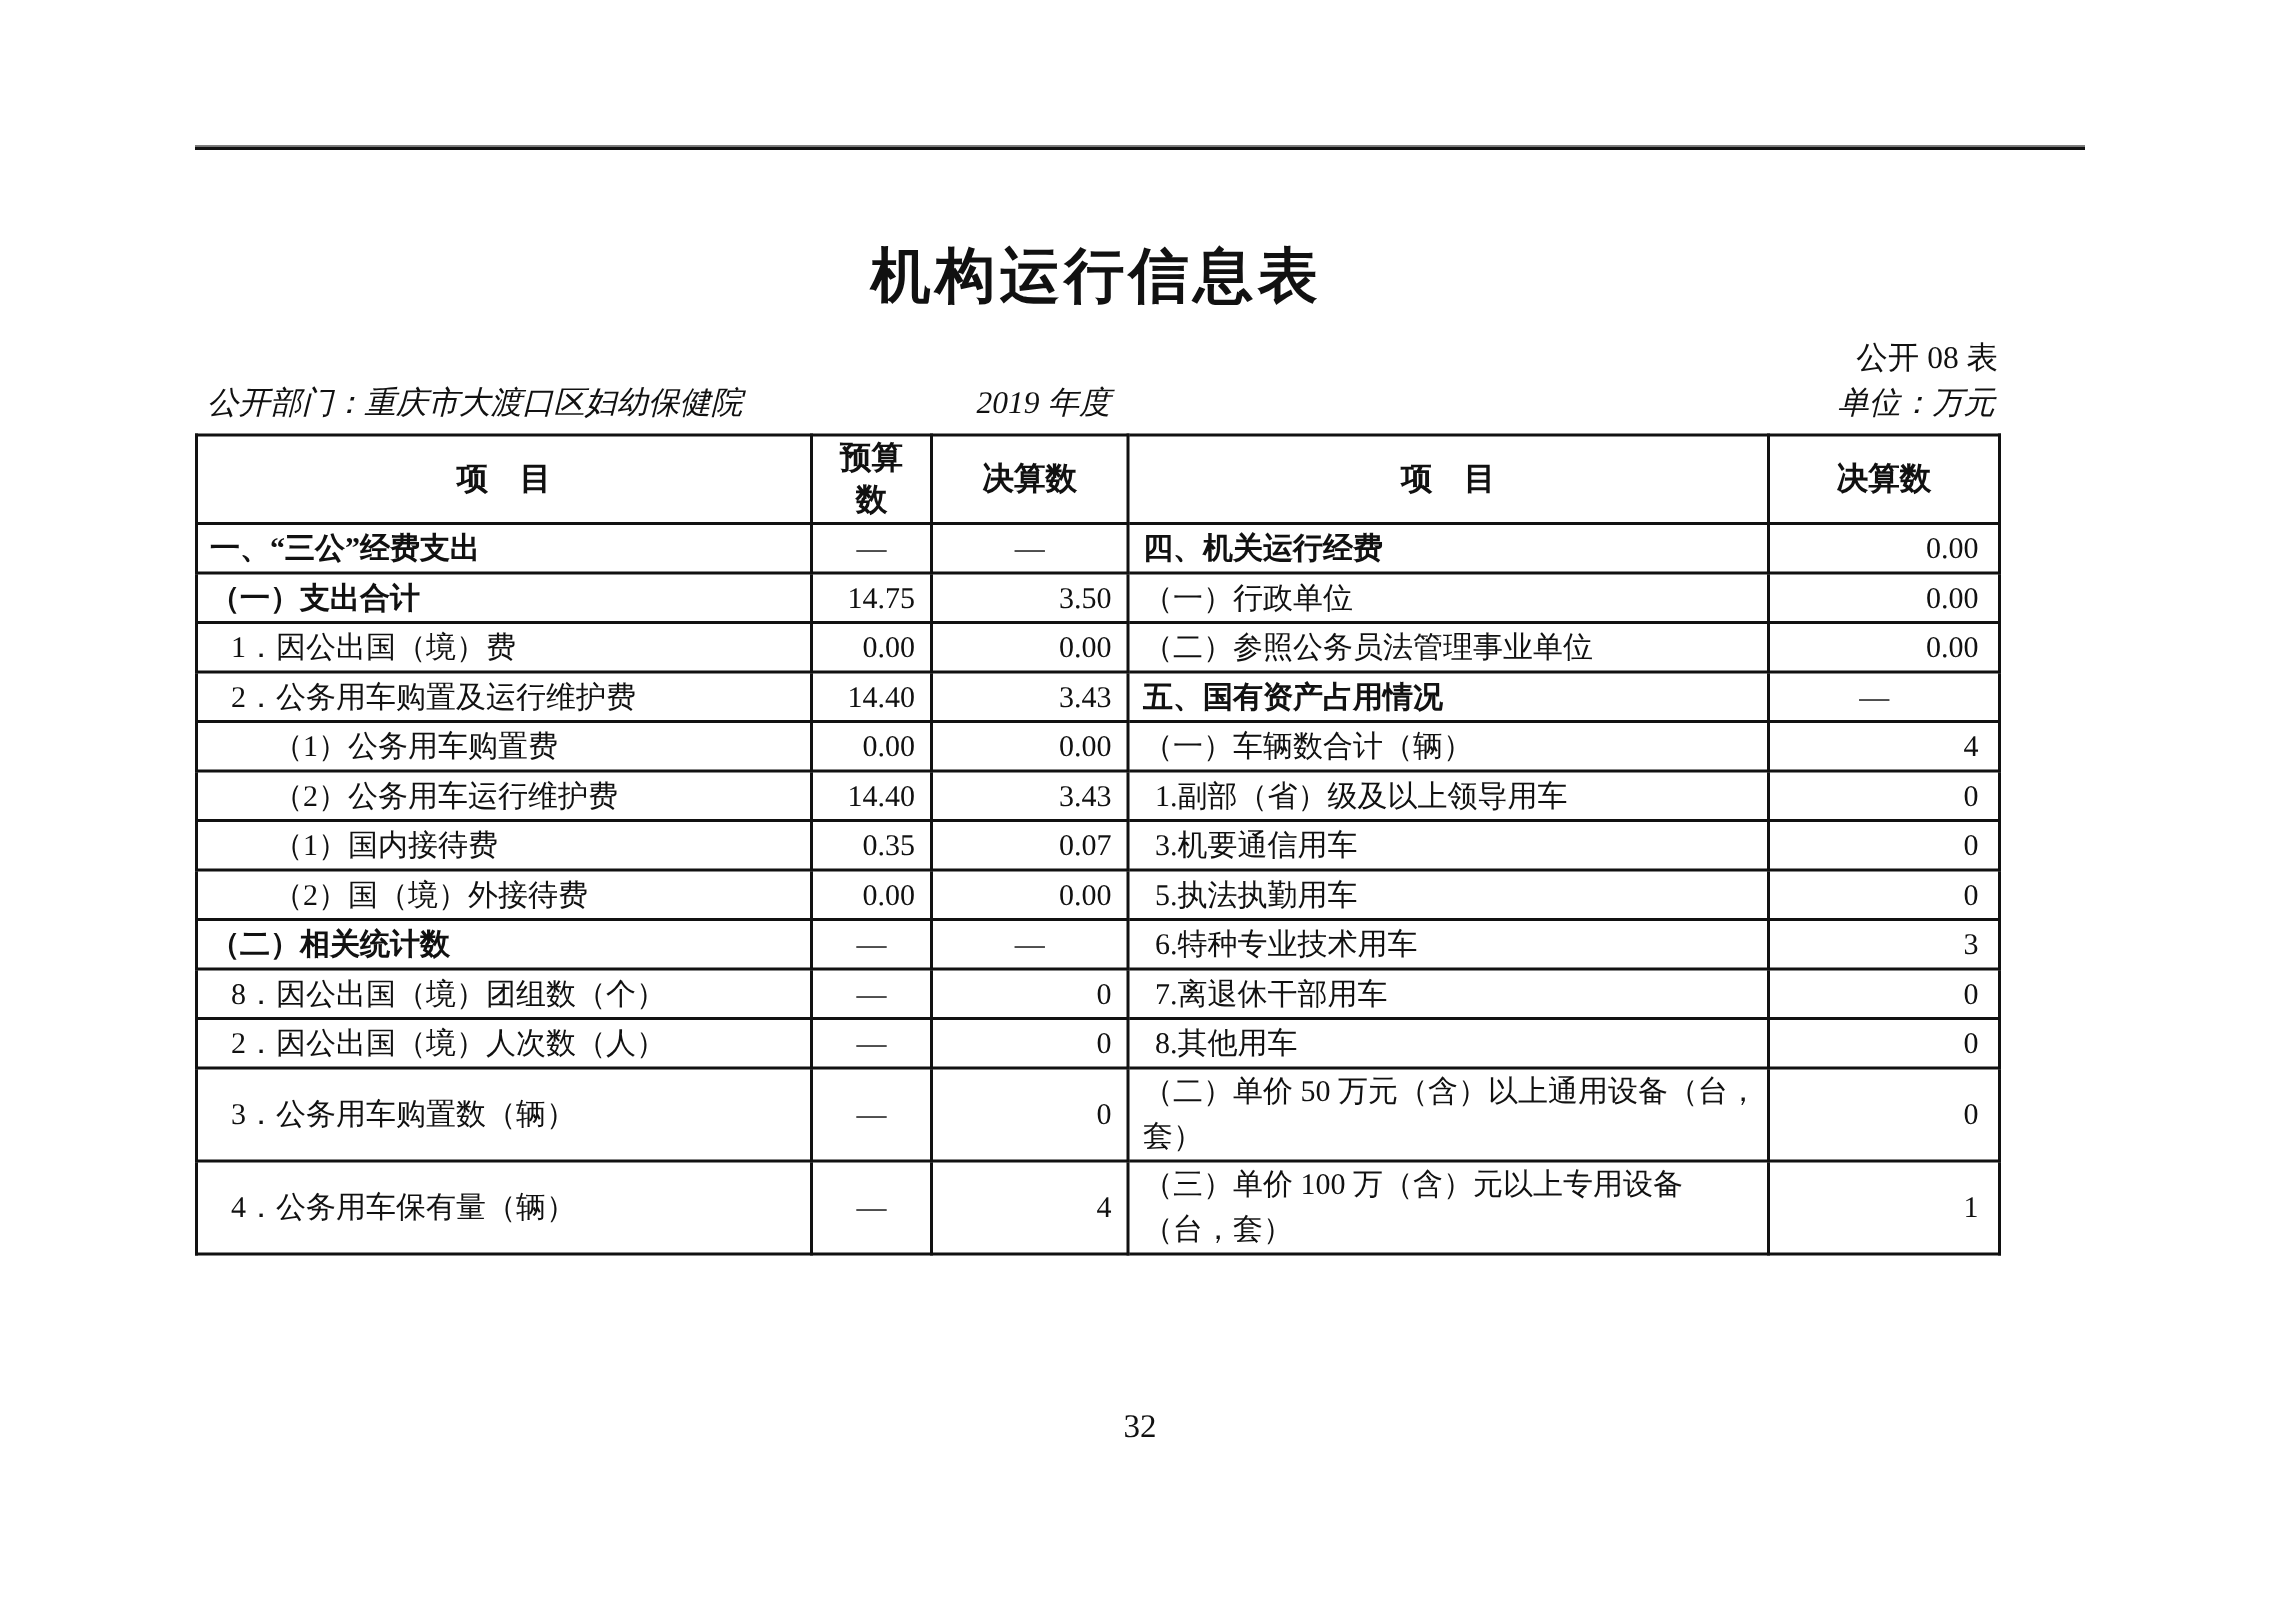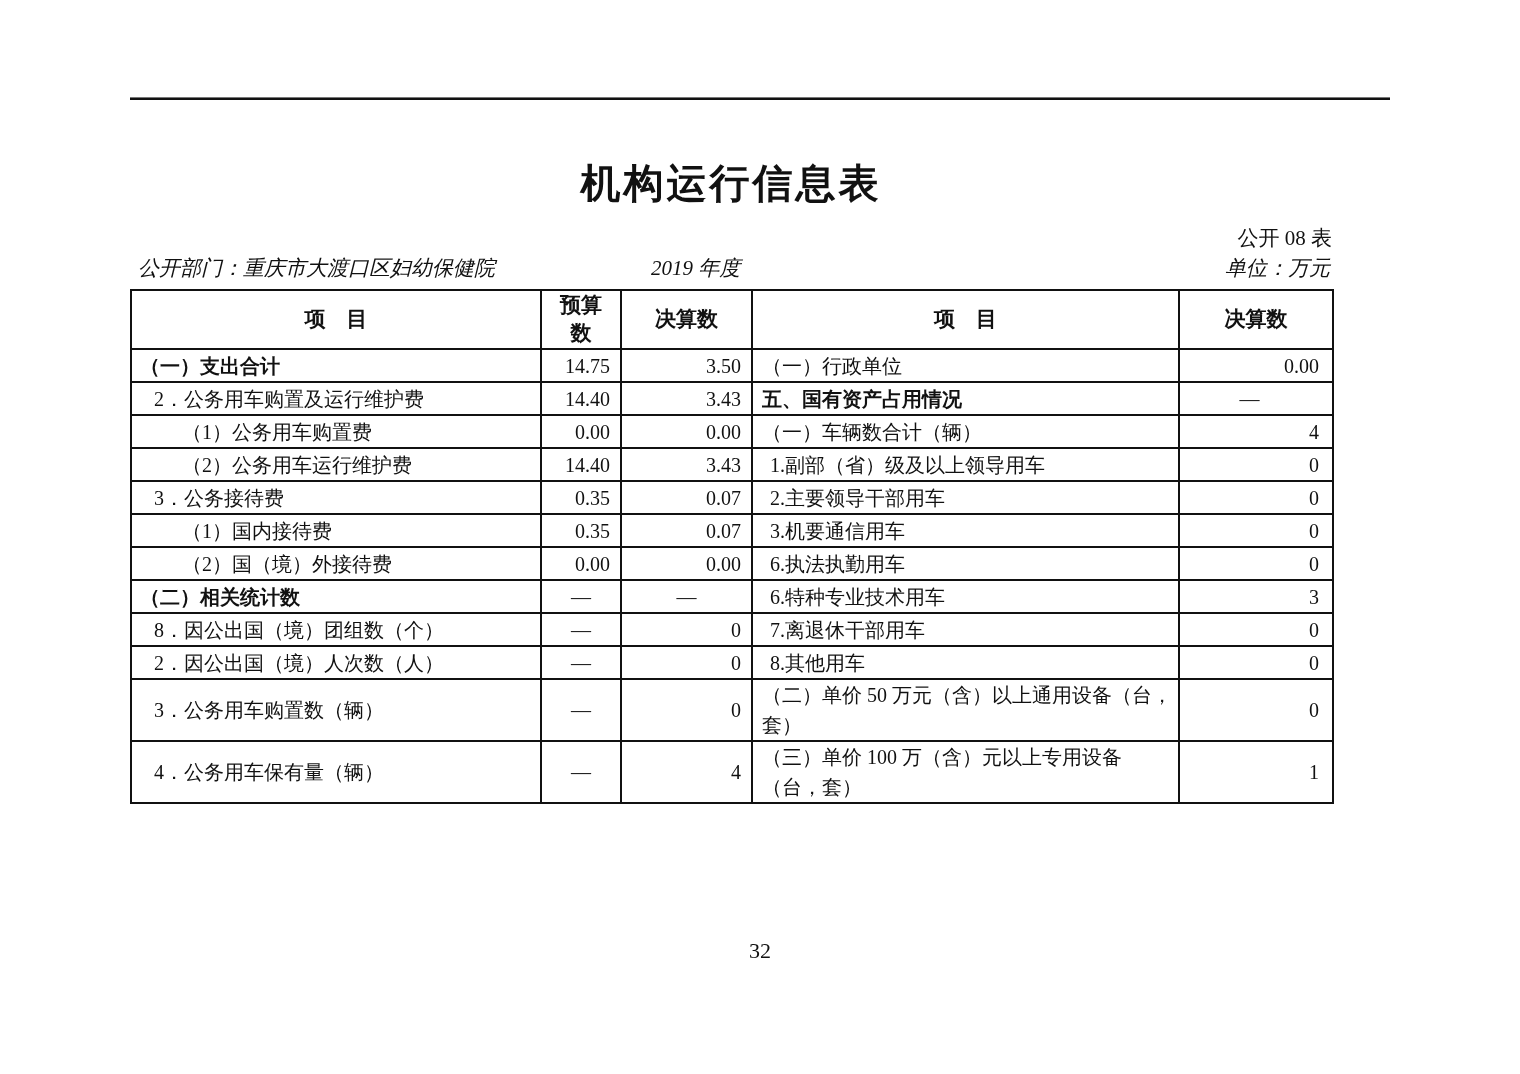--- a/index.html
+++ b/index.html
@@ -80,24 +80,38 @@
       <tr>
         <th>项　目</th>
         <th><span class="narrow">预算数</span></th>
         <th>决算数</th>
         <th>项　目</th>
         <th>决算数</th>
       </tr>
     </thead>
     <tbody>
         <tr>
+          <td class="item-left l0 bold">一、“三公”经费支出</td>
+          <td class="num dash">—</td>
+          <td class="num dash">—</td>
+          <td class="item-right r0 bold">四、机关运行经费</td>
+          <td class="num last">0.00</td>
+        </tr>
+        <tr>
           <td class="item-left l0 bold">（一）支出合计</td>
           <td class="num">14.75</td>
           <td class="num">3.50</td>
           <td class="item-right r0">（一）行政单位</td>
+          <td class="num last">0.00</td>
+        </tr>
+        <tr>
+          <td class="item-left l1">1．因公出国（境）费</td>
+          <td class="num">0.00</td>
+          <td class="num">0.00</td>
+          <td class="item-right r0">（二）参照公务员法管理事业单位</td>
           <td class="num last">0.00</td>
         </tr>
         <tr>
           <td class="item-left l1">2．公务用车购置及运行维护费</td>
           <td class="num">14.40</td>
           <td class="num">3.43</td>
           <td class="item-right r0 bold">五、国有资产占用情况</td>
           <td class="num last dash">—</td>
         </tr>
         <tr>
@@ -108,38 +122,31 @@
           <td class="num last">4</td>
         </tr>
         <tr>
           <td class="item-left l2">（2）公务用车运行维护费</td>
           <td class="num">14.40</td>
           <td class="num">3.43</td>
           <td class="item-right r1">1.副部（省）级及以上领导用车</td>
           <td class="num last">0</td>
         </tr>
         <tr>
-          <td class="item-left l1">3．公务接待费</td>
-          <td class="num">0.35</td>
-          <td class="num">0.07</td>
-          <td class="item-right r1">2.主要领导干部用车</td>
-          <td class="num last">0</td>
-        </tr>
-        <tr>
           <td class="item-left l2">（1）国内接待费</td>
           <td class="num">0.35</td>
           <td class="num">0.07</td>
           <td class="item-right r1">3.机要通信用车</td>
           <td class="num last">0</td>
         </tr>
         <tr>
           <td class="item-left l2">（2）国（境）外接待费</td>
           <td class="num">0.00</td>
           <td class="num">0.00</td>
-          <td class="item-right r1">6.执法执勤用车</td>
+          <td class="item-right r1">5.执法执勤用车</td>
           <td class="num last">0</td>
         </tr>
         <tr>
           <td class="item-left l0 bold">（二）相关统计数</td>
           <td class="num dash">—</td>
           <td class="num dash">—</td>
           <td class="item-right r1">6.特种专业技术用车</td>
           <td class="num last">3</td>
         </tr>
         <tr>

